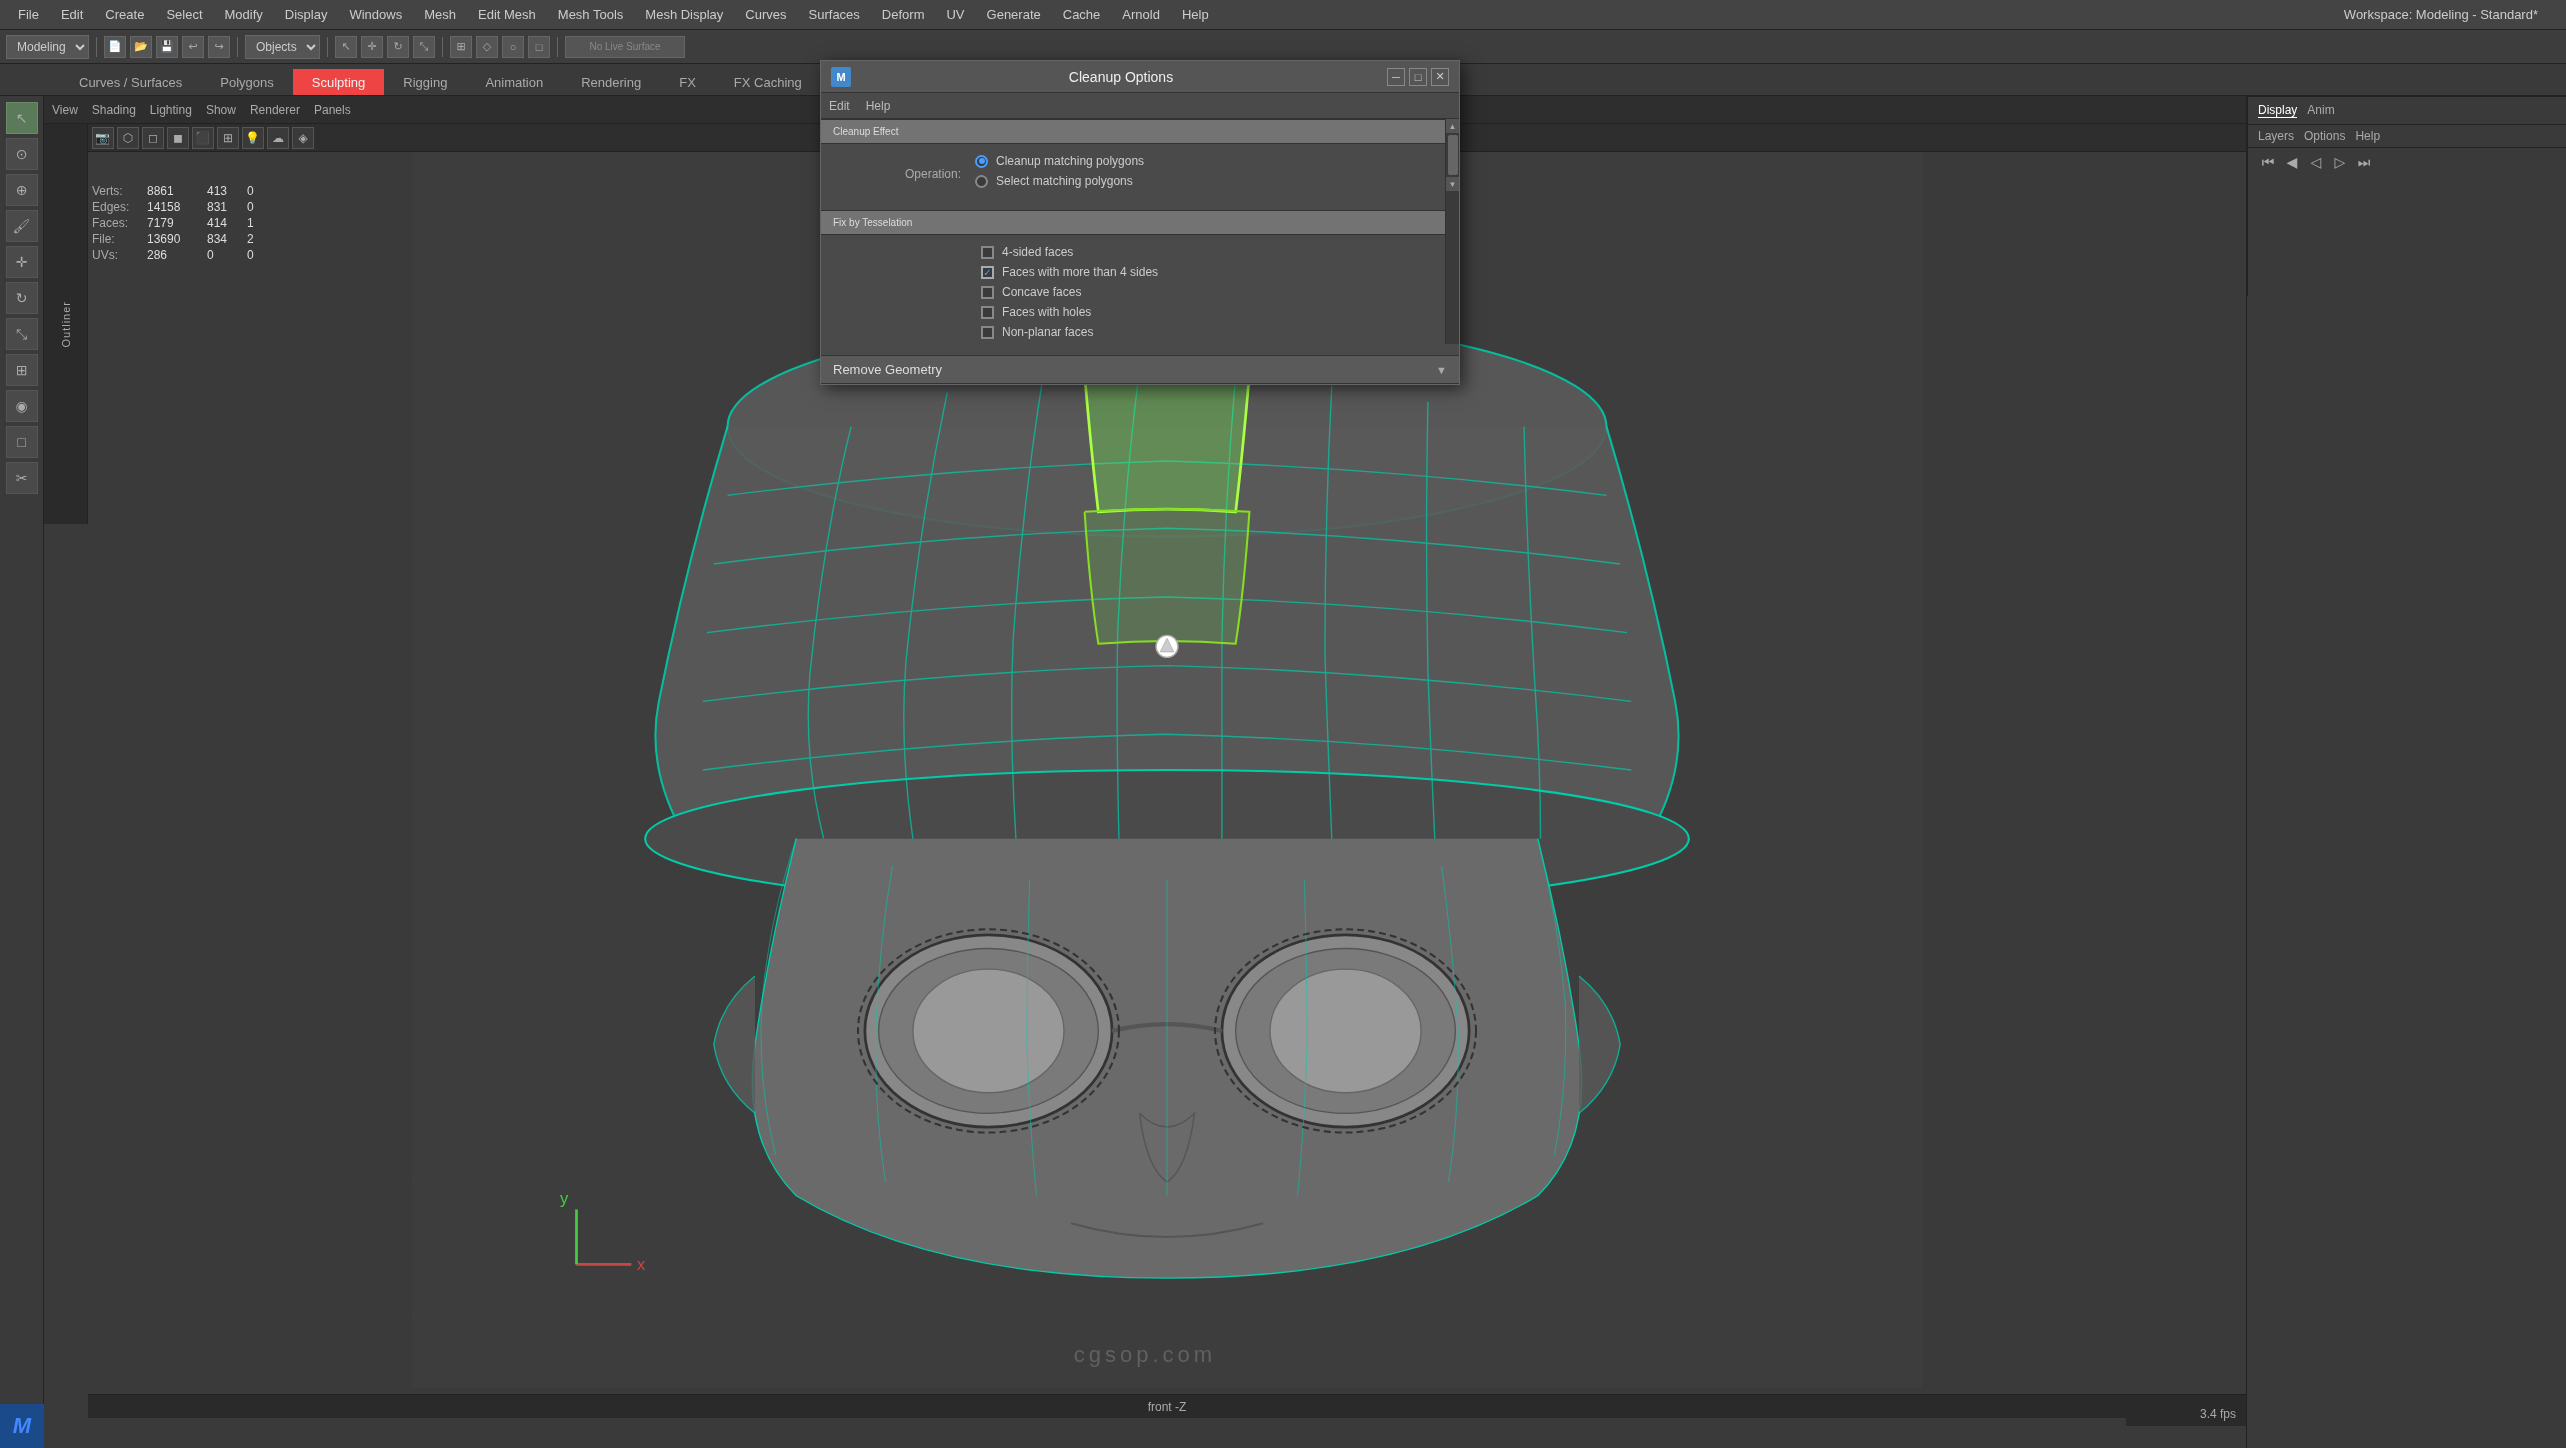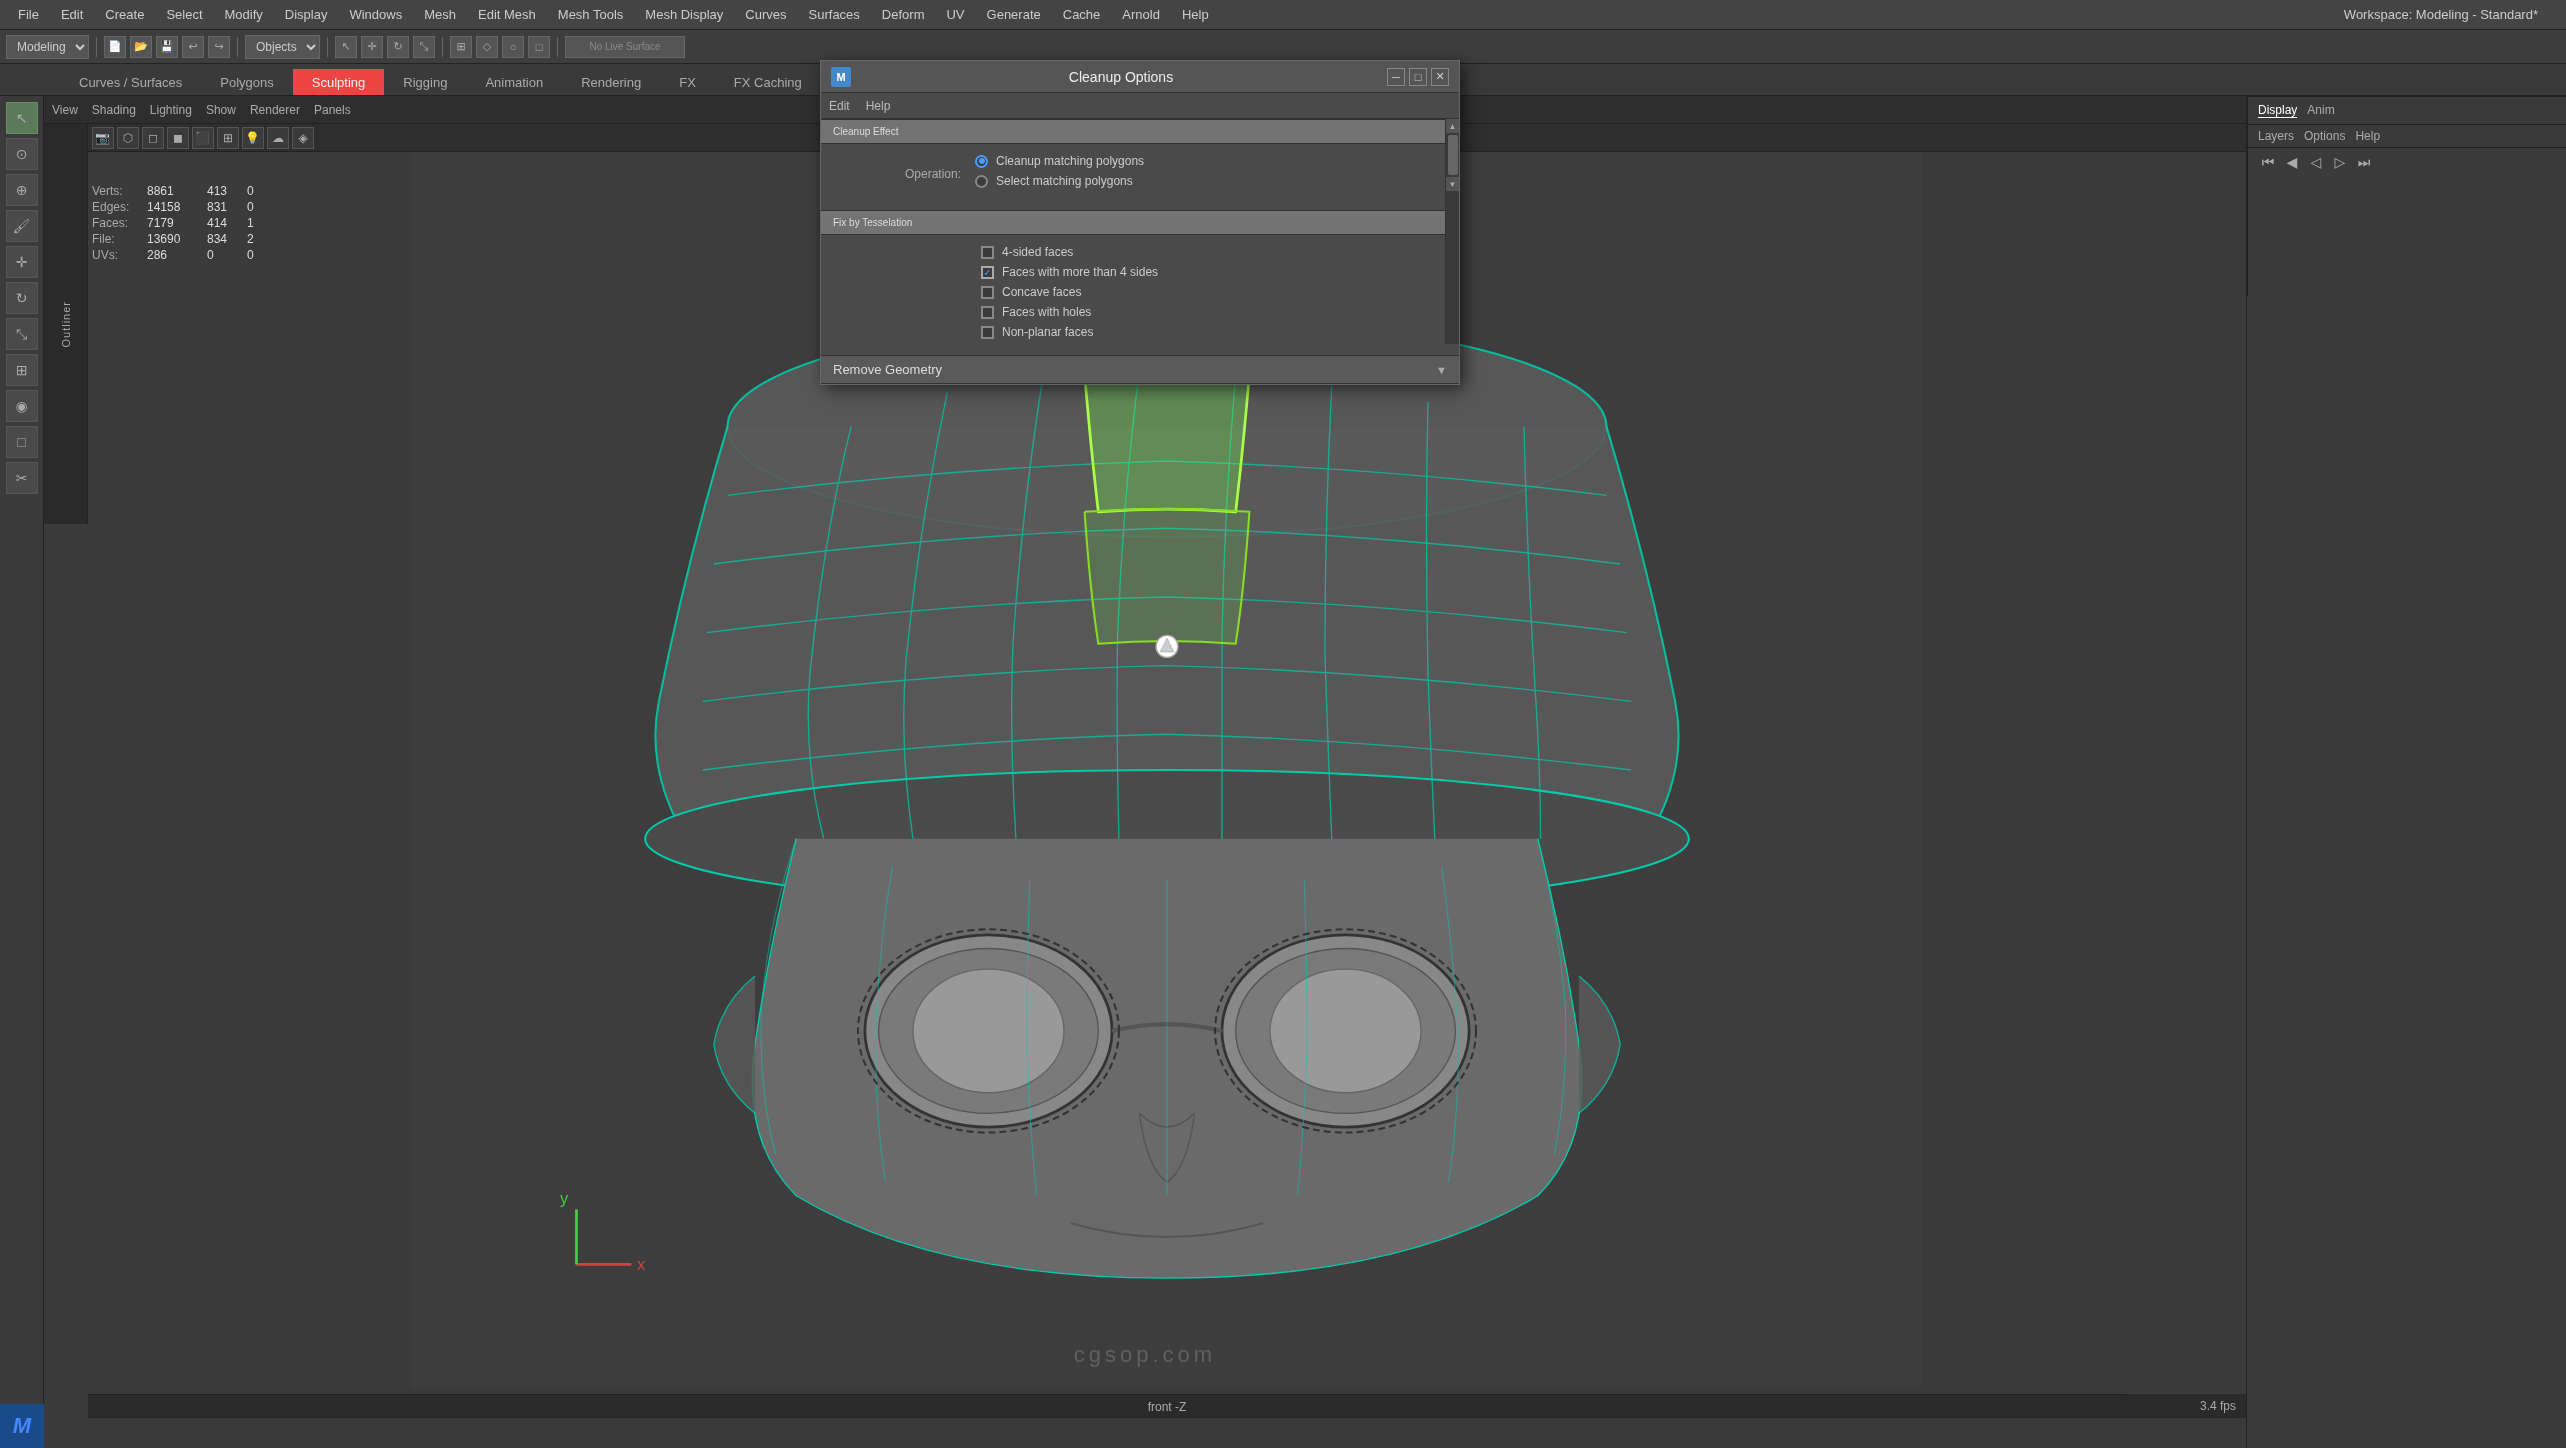--- a/index.html
+++ b/index.html
@@ -284,21 +284,21 @@
       display: flex;
       align-items: center;
       justify-content: center;
       color: #aaa;
       font-size: 12px;
       border-top: 1px solid #222;
     }
 
     #fps-display {
       position: absolute;
-      bottom: 30px;
+      bottom: 22px;
       right: 0;
       width: 120px;
       height: 24px;
       background: #2a2a2a;
       display: flex;
       align-items: center;
       justify-content: flex-end;
       padding-right: 10px;
       color: #aaa;
       font-size: 12px;

